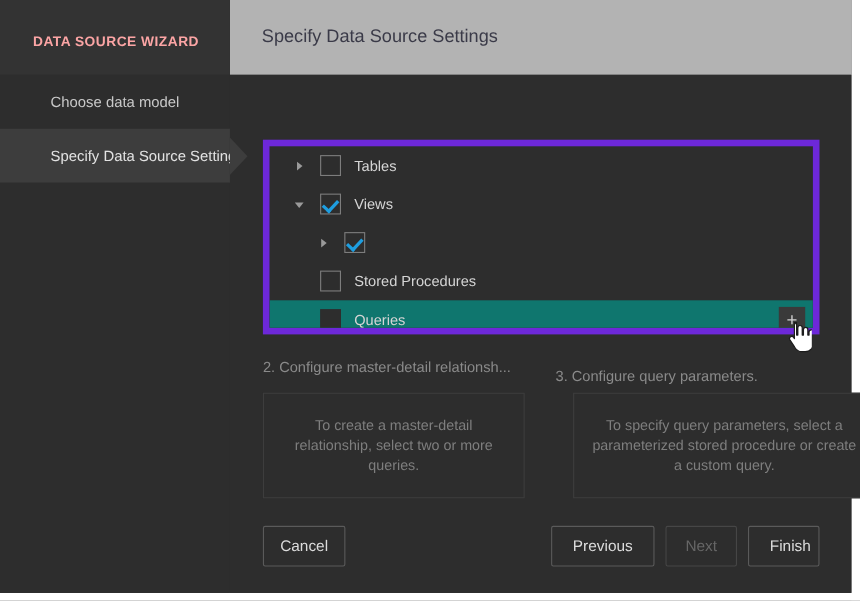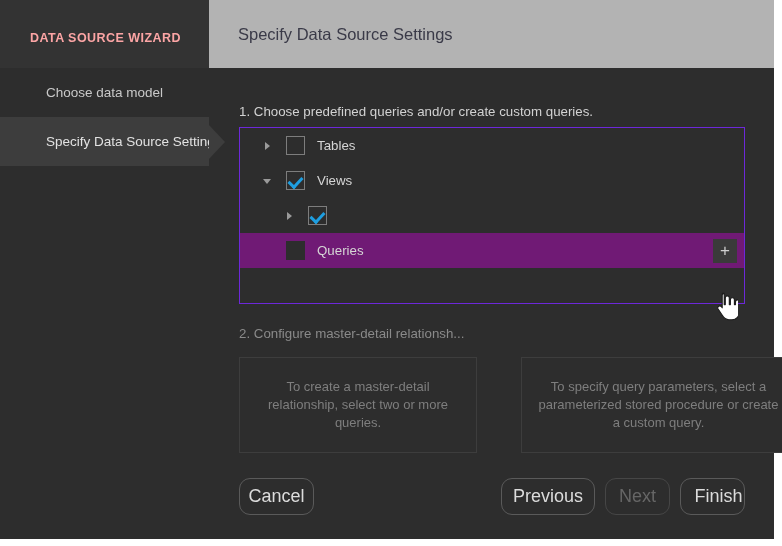--- a/index.html
+++ b/index.html
@@ -131,32 +131,32 @@
   #step1-label { left: 30px; top: 36px; }
 
   
   .tree-panel {
     position: absolute;
     left: 30px;
     top: 59px;
     width: 506px;
     height: 177px;
     box-sizing: border-box;
-    border: 1px solid #6d28d9;
+    border: 6px solid #6d28d9;
     background: #2d2d2d;
     overflow: hidden;
   }
   .tree-row {
     position: relative;
     display: flex;
     align-items: center;
     height: 35px;
     box-sizing: border-box;
   }
-  .tree-row.selected { background: #701a75; }
+  .tree-row.selected { background: #0f766e; }
 
   .twisty {
     width: 12px;
     height: 12px;
     position: relative;
     flex: 0 0 12px;
   }
   .twisty.collapsed::before {
     content: "";
     position: absolute;
@@ -246,24 +246,24 @@
   }
   #mdpanel { left: 30px; top: 289px; width: 238px; height: 96px; }
   #qppanel { left: 312px; top: 289px; width: 275px; height: 96px; }
 
   
   .btn {
     position: absolute;
     box-sizing: border-box;
     height: 37px;
     border: 1px solid #5a5a5a;
-    border-radius: 11px;
+    border-radius: 2px;
     background: #2d2d2d;
     color: #dcdcdc;
-    font-size: 18px;
+    font-size: 14px;
     line-height: 35px;
     text-align: center;
     user-select: none;
   }
   .btn.disabled { color: #666666; border-color: #464646; }
 
   #btn-cancel   { left: 30px;  top: 410px; width: 75px; }
   #btn-previous { left: 292px; top: 410px; width: 94px; }
   #btn-next     { left: 396px; top: 410px; width: 65px; }
   #btn-finish   { left: 471px; top: 410px; width: 65px; padding-left: 12px; }
@@ -294,56 +294,61 @@
       <div class="sidebar-item active">Specify Data Source Settings</div>
     </div>
   </div>
 
   <div class="header">
     <div class="header-title">Specify Data Source Settings</div>
   </div>
 
   <div class="content">
 
-    <div id="step1-label" class="step-label">1. Choose predefined queries and/or create custom queries.</div>
 
     <div class="tree-panel">
 
       <div class="tree-row ind-0">
         <span class="twisty collapsed"></span>
         <span class="cb"></span>
         <span class="tree-label">Tables</span>
       </div>
 
       <div class="tree-row ind-0">
         <span class="twisty expanded"></span>
         <span class="cb checked"></span>
         <span class="tree-label">Views</span>
       </div>
 
       <div class="tree-row ind-1">
         <span class="twisty collapsed"></span>
         <span class="cb checked"></span>
       </div>
 
+      <div class="tree-row ind-0">
+        <span class="twisty"></span>
+        <span class="cb"></span>
+        <span class="tree-label">Stored Procedures</span>
+      </div>
 
       <div class="tree-row ind-0 selected">
         <span class="twisty"></span>
         <span class="cb blank-filled"></span>
         <span class="tree-label">Queries</span>
         <span class="add-query-btn">+</span>
       </div>
 
     </div>
 
     <div id="step2-label" class="step-label dim">2. Configure master-detail relationsh...</div>
     <div id="mdpanel" class="placeholder">
       <span class="placeholder-text">To create a master-detail relationship, select two or more queries.</span>
     </div>
 
+    <div id="step3-label" class="step-label dim">3. Configure query parameters.</div>
     <div id="qppanel" class="placeholder">
       <span class="placeholder-text">To specify query parameters, select a parameterized stored procedure or create a custom query.</span>
     </div>
 
     <div id="btn-cancel" class="btn">Cancel</div>
     <div id="btn-next" class="btn disabled">Next</div>
     <div id="btn-previous" class="btn">Previous</div>
     <div id="btn-finish" class="btn">Finish</div>
 
   </div>

